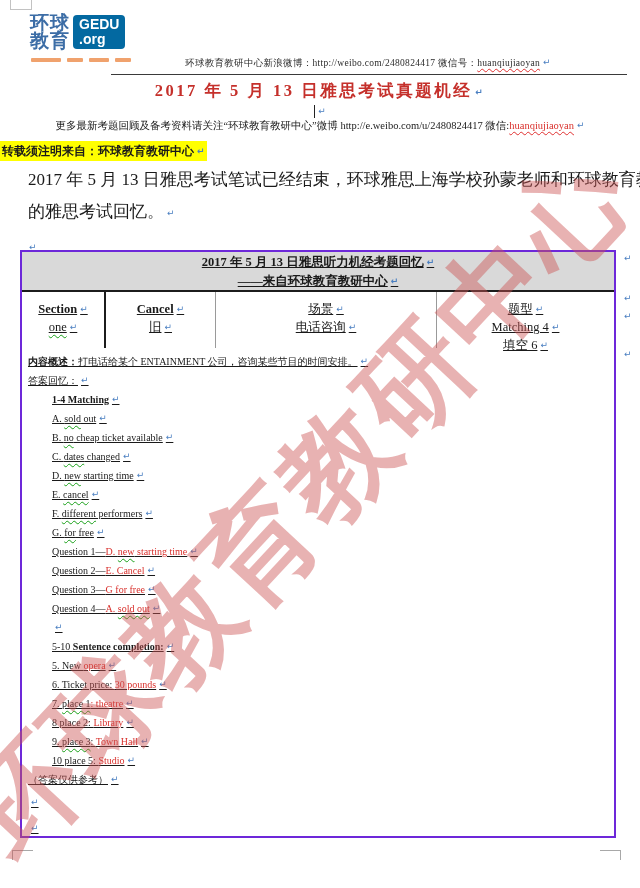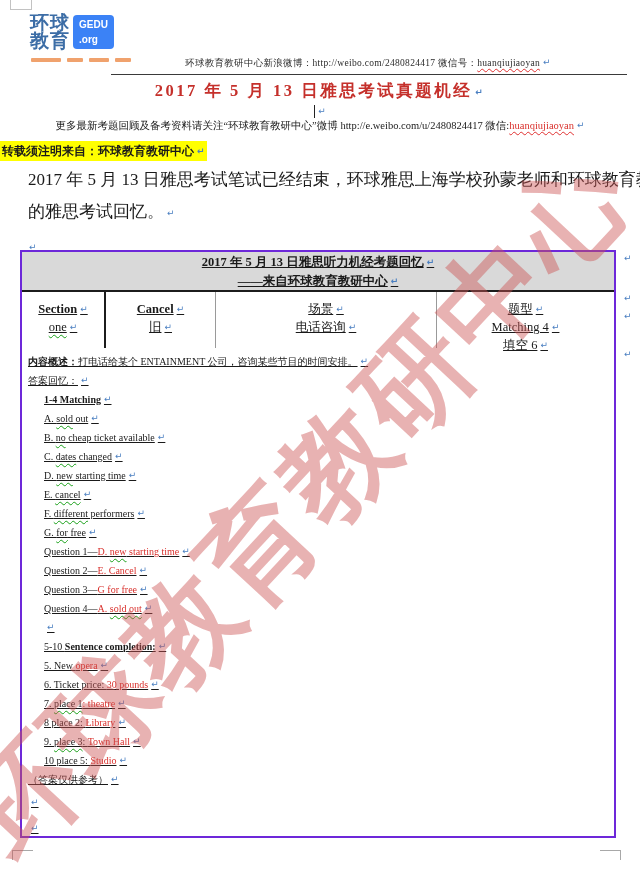--- a/index.html
+++ b/index.html
@@ -18,23 +18,23 @@
   .red{color:#d9302c;}
   .b{font-weight:bold;}
 
   
   #corner-top{left:10px;top:0;width:20px;height:9px;border:1px solid #c2c2c2;border-top:none;}
 
   
   #logo{left:30px;top:14px;display:flex;align-items:center;}
   #logo .cn{font-family:"Liberation Sans","DejaVu Sans",sans-serif;font-weight:bold;
             font-size:19px;line-height:18px;color:#3c6da6;letter-spacing:1px;}
-  #logo .badge{margin-left:3px;background:#3b82f6;color:#fff;border-radius:4px;padding:2px 6px;
+  #logo .badge{margin-left:3px;background:#0369a1;color:#fff;border-radius:4px;padding:2px 6px;
             font-family:"Liberation Sans","DejaVu Sans",sans-serif;font-weight:bold;
-            font-size:10px;line-height:15px;}
+            font-size:14px;line-height:15px;}
   #slogan{left:31px;top:58px;display:flex;gap:6px;}
   #slogan span{display:inline-block;height:4px;background:#f0a26d;border-radius:1px;}
 
   
   #masthead{left:110px;top:57px;width:516px;text-align:center;font-size:9.5px;color:#2b2b2b;
             letter-spacing:.3px;white-space:nowrap;}
   #hrule{left:111px;top:74px;width:516px;height:1px;background:#3a3a3a;}
 
   #doc-title{left:0;top:80px;width:640px;text-align:center;font-size:16.5px;font-weight:bold;
              color:#c5302b;letter-spacing:2.5px;white-space:nowrap;}
@@ -55,21 +55,21 @@
           font-weight:bold;font-size:12.5px;line-height:19px;padding-top:1px;box-sizing:border-box;}
   #t-row2{display:flex;height:56px;font-size:12.5px;line-height:18px;text-align:center;box-sizing:border-box;}
   #t-row2 .cell{box-sizing:border-box;padding-top:8px;}
   #c-section{width:84px;border-right:2px solid #1c1c1c;}
   #c-version{width:110px;border-right:1px solid #9a9a9a;}
   #c-scene{width:221px;border-right:1px solid #9a9a9a;}
   #c-type{flex:1;}
 
   #t-body{padding:4px 23px 0 6px;font-size:10px;}
   .cl{height:19px;line-height:19px;white-space:nowrap;}
-  .ind{margin-left:16px;}
+  .ind{margin-left:24px;}
   .cl-sp{height:26px;line-height:26px;}
 
   
   .rowend{position:absolute;left:621px;}
 
   
   #corner-bl{left:12px;top:850px;width:20px;height:9px;border-top:1px solid #a8a8a8;border-left:1px solid #a8a8a8;}
   #corner-br{left:600px;top:850px;width:20px;height:9px;border-top:1px solid #a8a8a8;border-right:1px solid #a8a8a8;}
 
   

